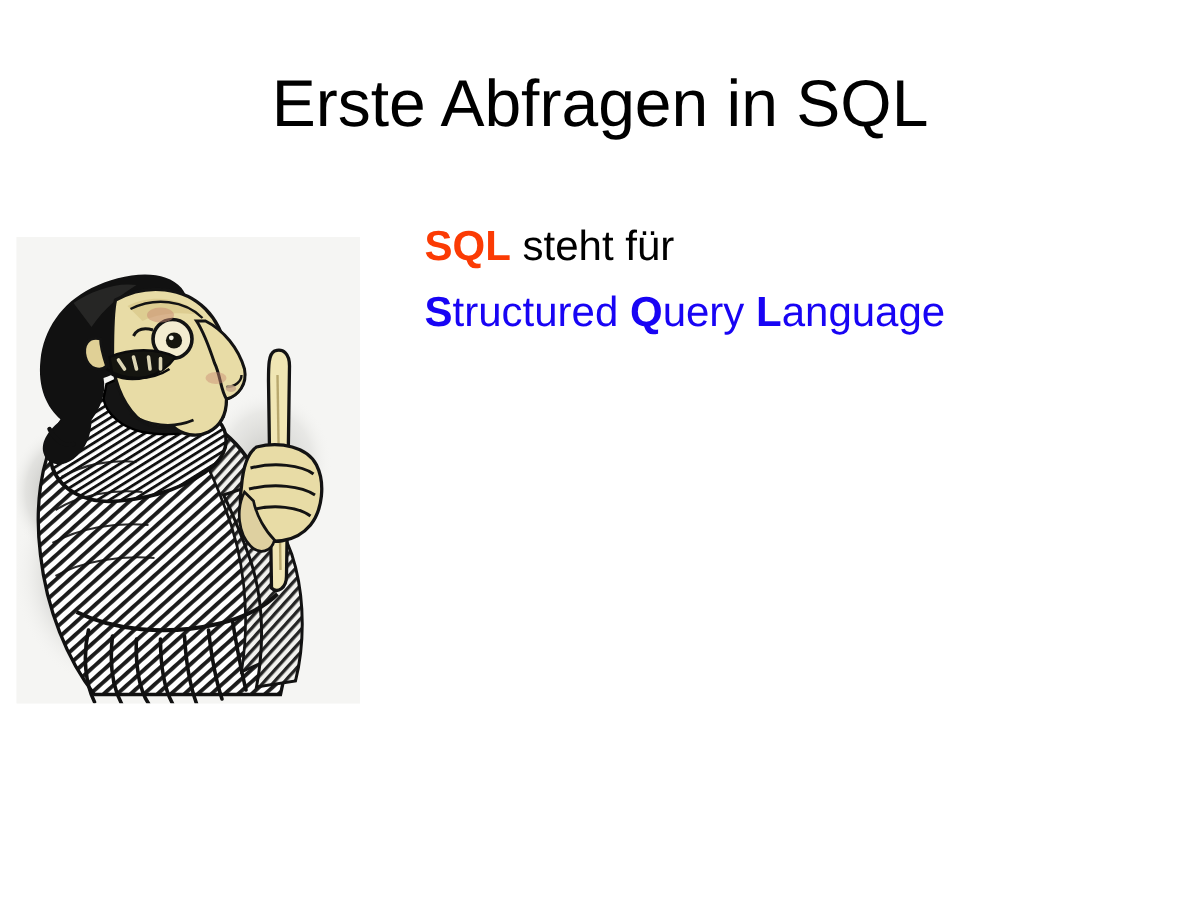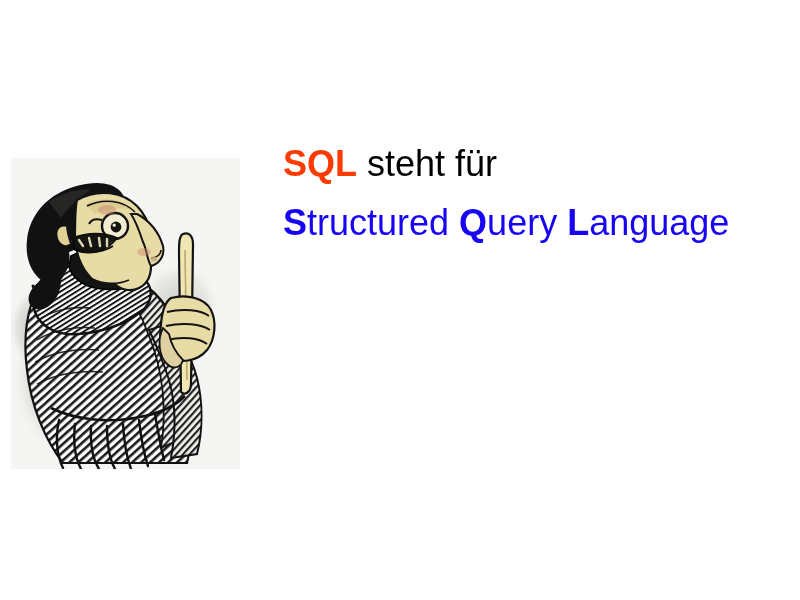--- a/index.html
+++ b/index.html
@@ -54,40 +54,41 @@
     height: 311px;
   }
 
   
   #body-text {
     position: absolute;
     left: 283px;
     top: 146px;
     width: 505px;
     font-family: "Liberation Sans", sans-serif;
-    font-size: 36px;
+    font-size: 28px;
     line-height: 36px;
     color: #000000;
   }
   .text-line {
     white-space: nowrap;
   }
   .para-gap {
-    margin-top: 23px;
+    margin-top: 8px;
   }
   .acr-sql { color: #fb3b04; font-weight: bold; }
   .black { color: #000000; }
   .blue { color: #1804f4; }
   .blue-bold { color: #1804f4; font-weight: bold; }
 </style>
 </head>
 <body>
 
 <div id="slide">
 
+  <div id="slide-title">Erste Abfragen in SQL</div>
 
   <div id="illustration-frame">
     <svg viewBox="0 0 229 311" xmlns="http://www.w3.org/2000/svg">
       <defs>
         <pattern id="hatchA" width="6" height="6" patternUnits="userSpaceOnUse" patternTransform="rotate(48)">
           <rect width="6" height="6" fill="#ffffff"></rect>
           <rect width="2.6" height="6" fill="#1a1a1a"></rect>
         </pattern>
         <pattern id="hatchB" width="5" height="5" patternUnits="userSpaceOnUse" patternTransform="rotate(42)">
           <rect width="5" height="5" fill="#f2f2ef"></rect>

